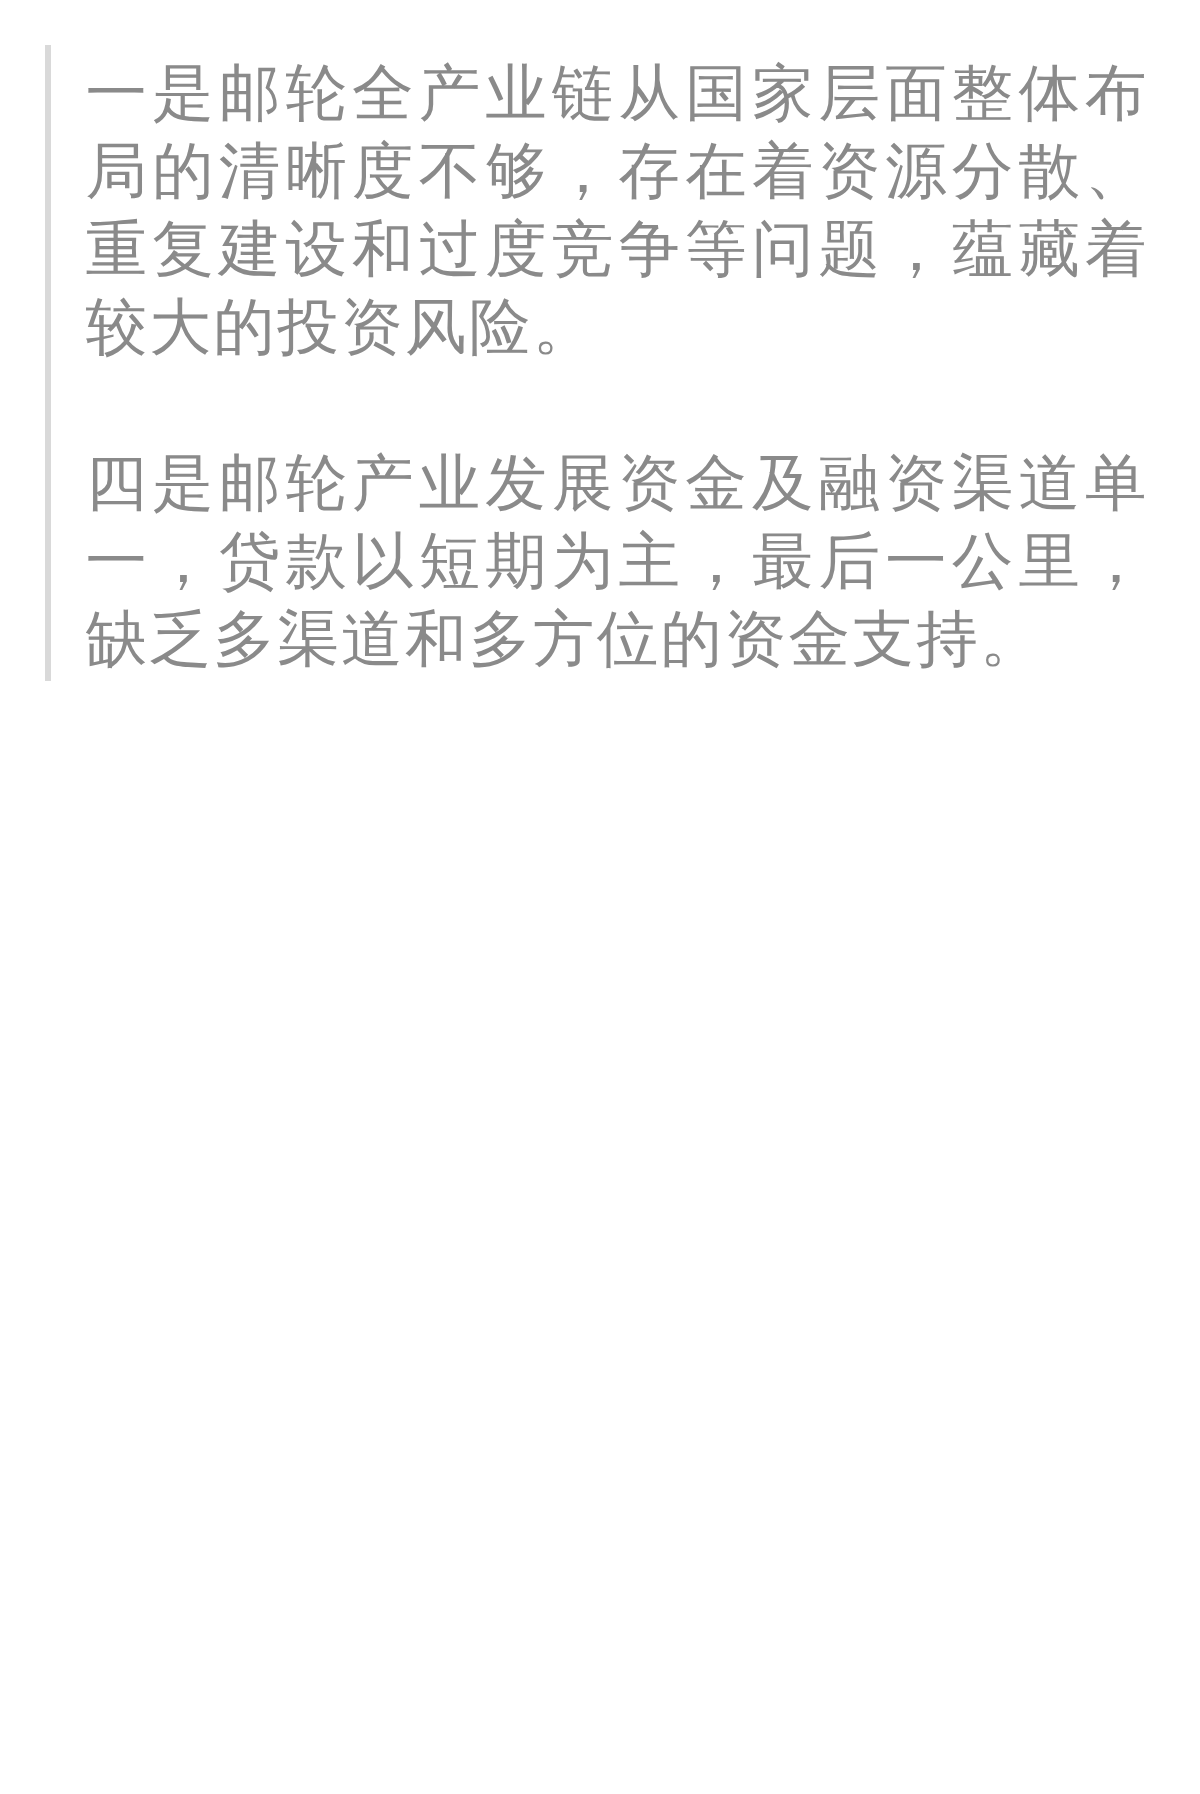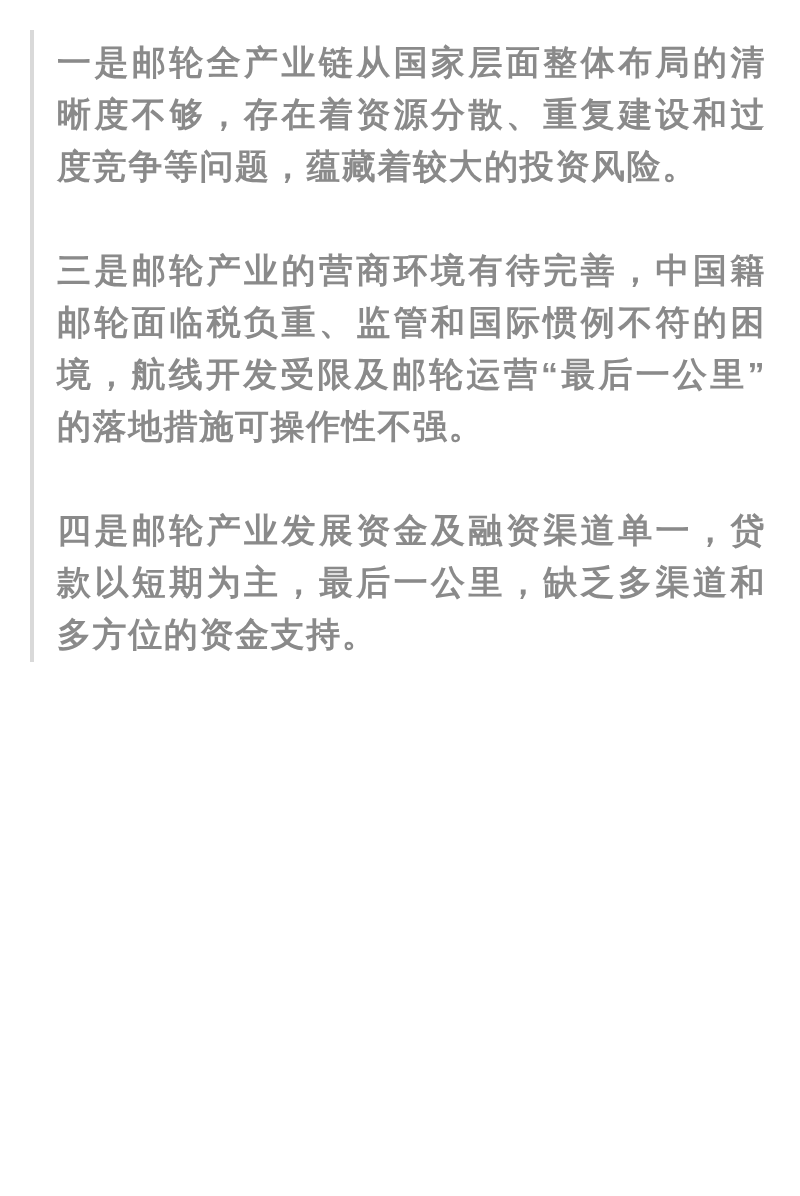--- a/index.html
+++ b/index.html
@@ -19,34 +19,33 @@
     font-family: "Liberation Sans", "DejaVu Sans", sans-serif;
     overflow: hidden;
   }
   .quote {
     margin: 30px 34px 0 30px;
     border-left: 4px solid var(--quote-bar);
     padding: 6px 0 2px 23px;
   }
   .quote p {
     margin: 0 0 52px 0;
-    font-size: 34px;
+    font-size: 41px;
     line-height: 52px;
     letter-spacing: 1.6px;
-    font-weight: 700;
+    font-weight: 400;
     color: var(--text);
     text-align: justify;
     word-break: break-all;
   }
   .quote p:last-child {
     margin-bottom: 0;
   }
 </style>
 </head>
 <body>
 
 <div class="page">
   <blockquote class="quote">
     <p>一是邮轮全产业链从国家层面整体布局的清晰度不够，存在着资源分散、重复建设和过度竞争等问题，蕴藏着较大的投资风险。</p>
-    <p>三是邮轮产业的营商环境有待完善，中国籍邮轮面临税负重、监管和国际惯例不符的困境，航线开发受限及邮轮运营“最后一公里”的落地措施可操作性不强。</p>
     <p>四是邮轮产业发展资金及融资渠道单一，贷款以短期为主，最后一公里，缺乏多渠道和多方位的资金支持。</p>
   </blockquote>
 </div>
 
 </body></html>

